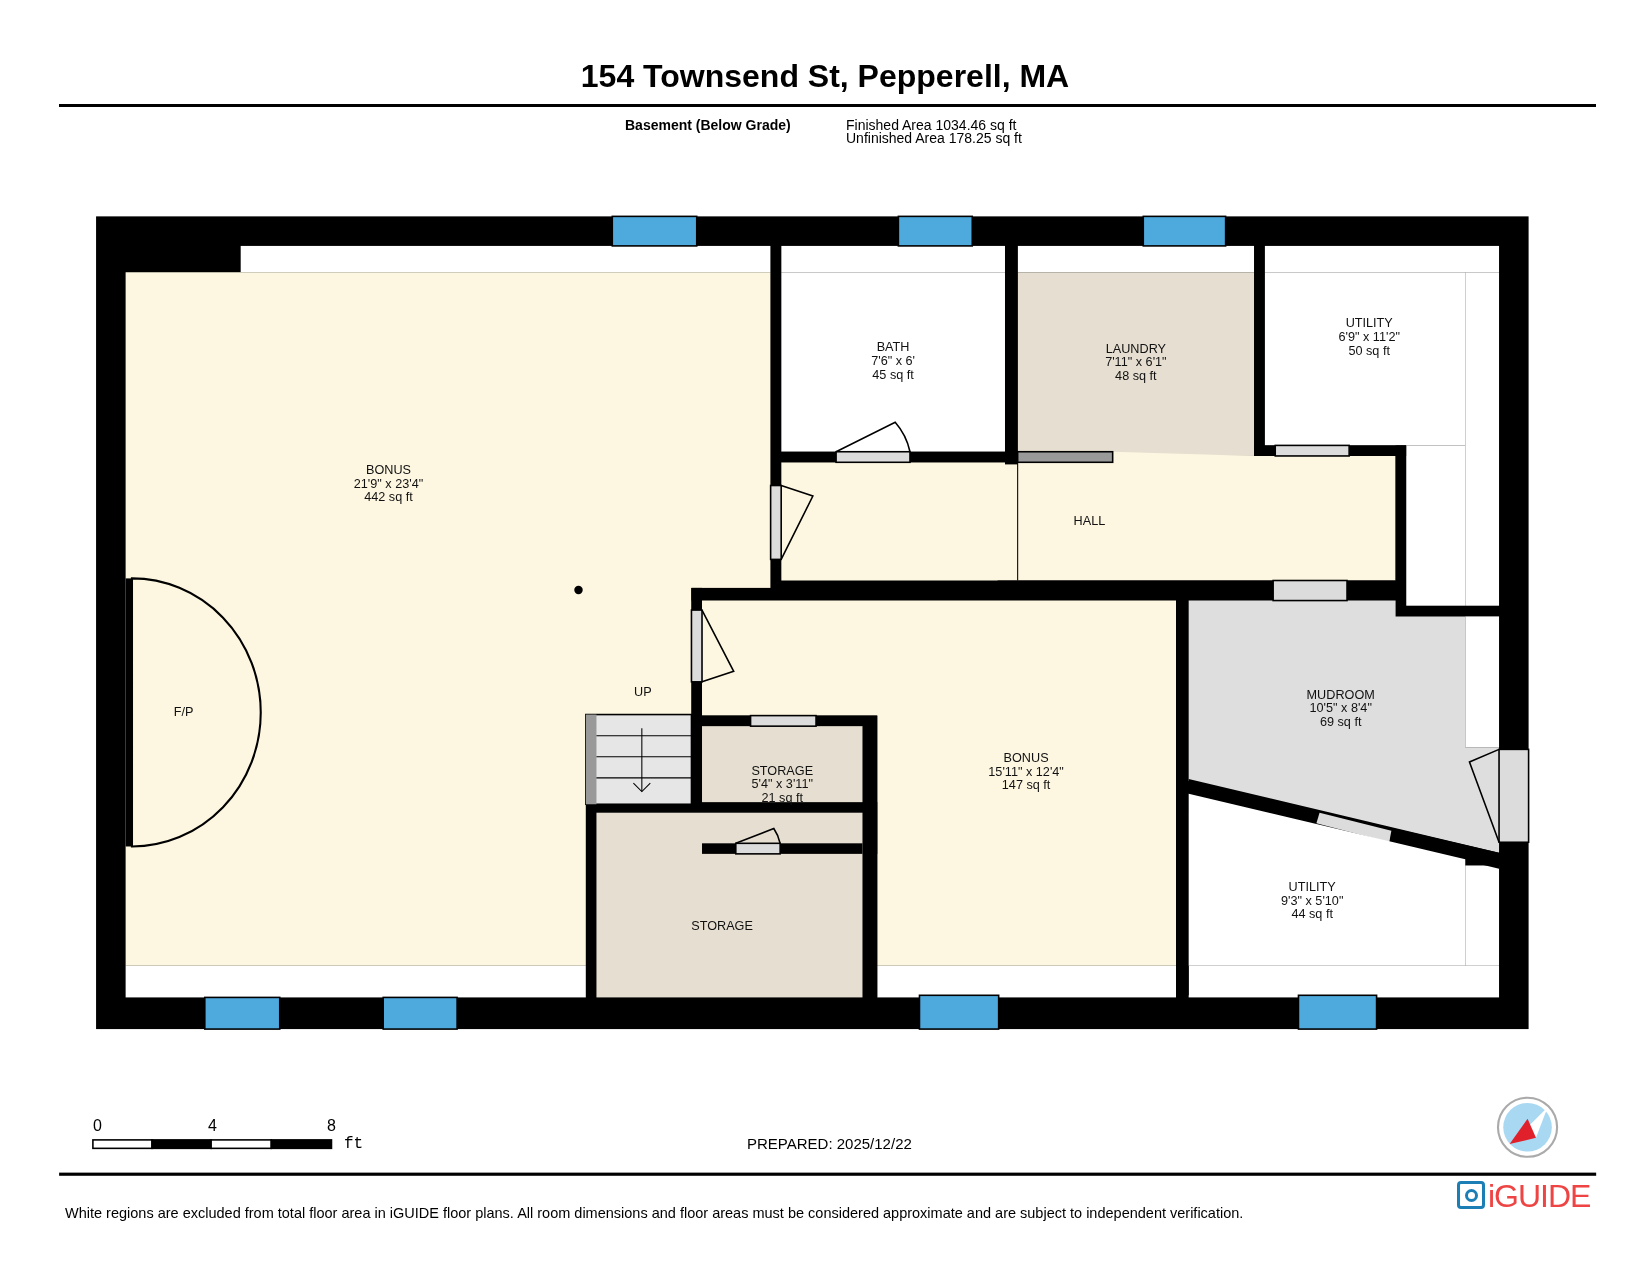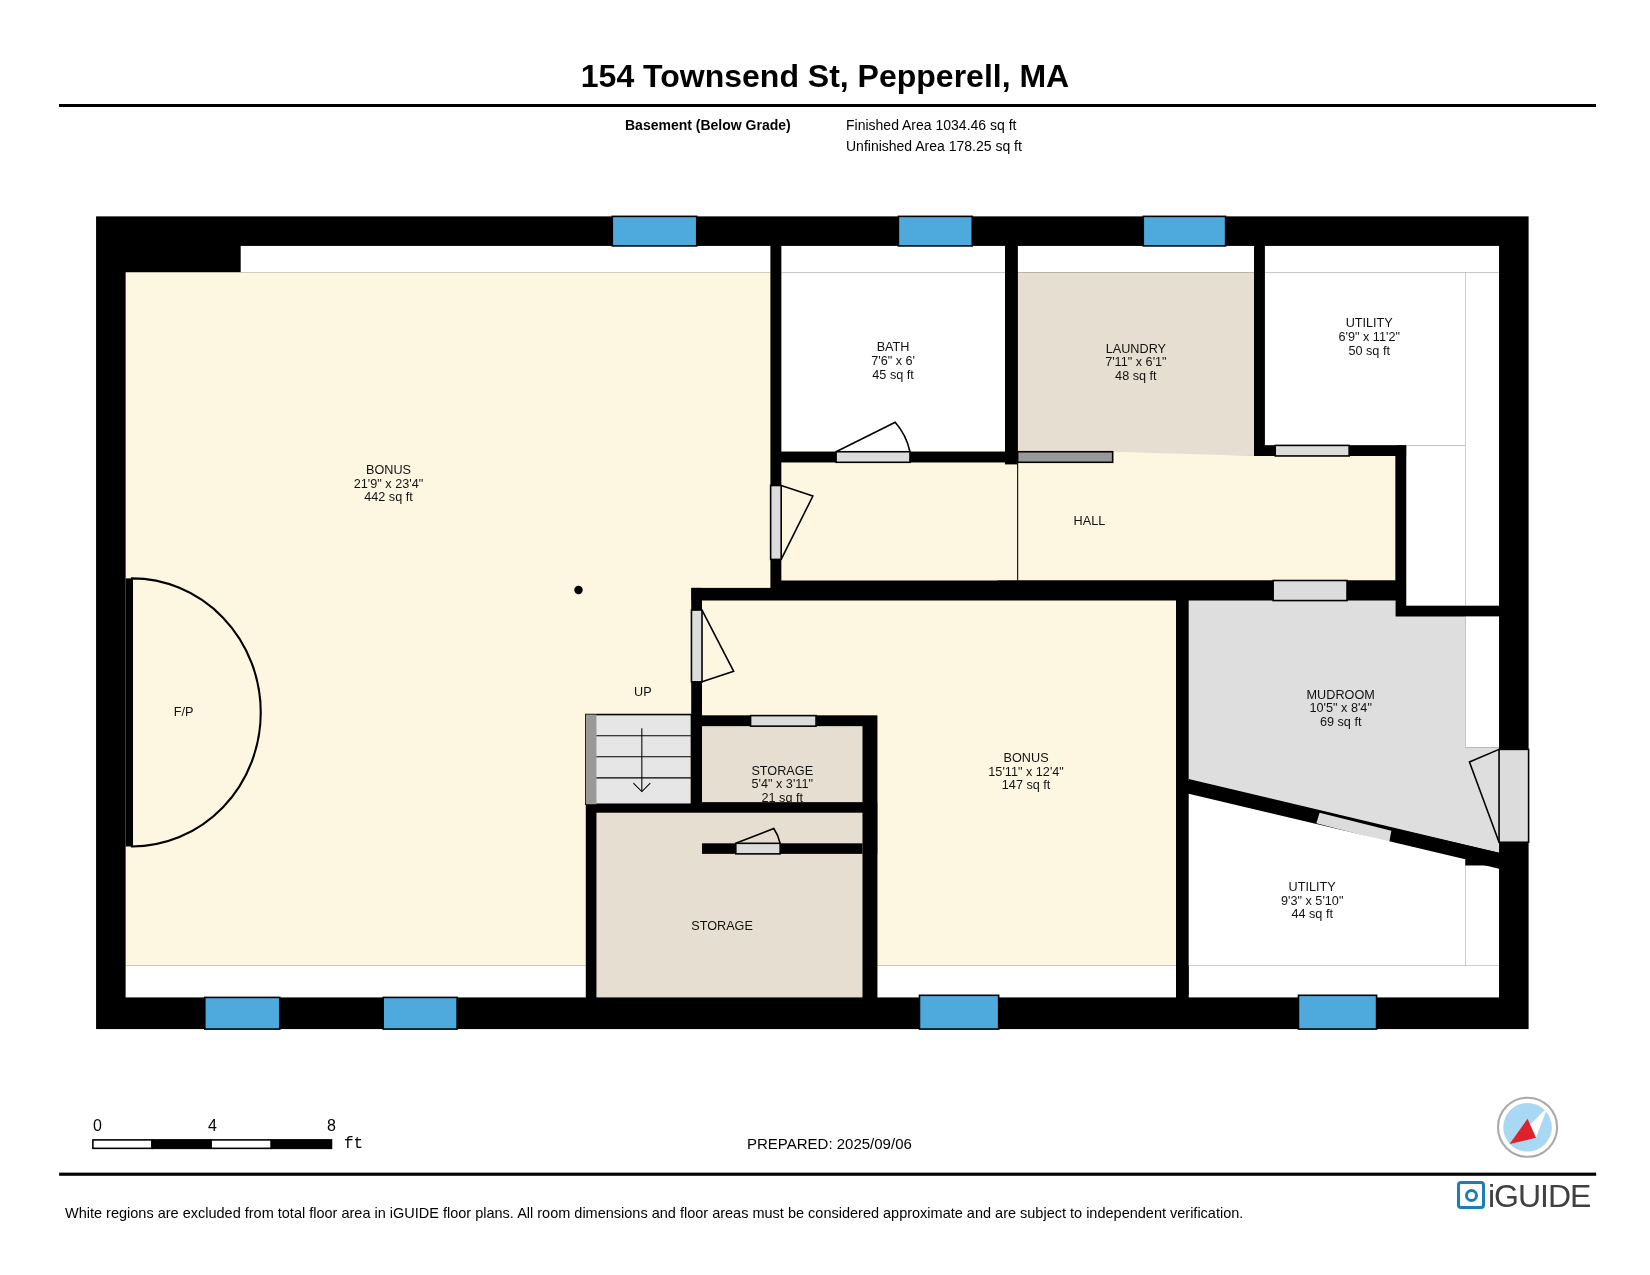--- a/index.html
+++ b/index.html
@@ -8,34 +8,34 @@
   .title { position: absolute; left: 0; width: 1650px; top: 58px; text-align: center;
            font-size: 32px; font-weight: bold; }
   .rule { position: absolute; left: 59px; width: 1537px; background: #000; }
   .hdr-label { position: absolute; font-size: 14px; }
   .hdr-bold { font-weight: bold; }
   .plan { position: absolute; left: 0; top: 0; width: 1650px; height: 1275px; }
   .room-label { font-family: "Liberation Sans", sans-serif; font-size: 12px; fill: #111; text-anchor: middle; }
   .scale-num { position: absolute; font-size: 16px; }
   .prepared { position: absolute; font-size: 15px; }
   .disclaimer { position: absolute; font-size: 14.5px; }
-  .logo { position: absolute; font-size: 32px; color: #404040; font-weight: normal; letter-spacing: -1px; }
+  .logo { position: absolute; font-size: 32px; color: #ef4444; font-weight: normal; letter-spacing: -1px; }
   .logo-box { display: inline-block; width: 22px; height: 22px; border: 3px solid #1b7fb5; border-radius: 4px;
               vertical-align: -2px; margin-right: 3px; position: relative; }
   .logo-box::after { content: ""; position: absolute; left: 5px; top: 5px; width: 7px; height: 7px;
                      border: 3px solid #1b7fb5; border-radius: 50%; }
 </style>
 </head>
 <body>
 
 <div class="title">154 Townsend St, Pepperell, MA</div>
 <div class="rule" style="top:104px;height:3px;"></div>
 <div class="hdr-label hdr-bold" style="left:625px;top:117px;">Basement (Below Grade)</div>
 <div class="hdr-label" style="left:846px;top:117px;text-align:right;">Finished Area 1034.46 sq ft</div>
-<div class="hdr-label" style="left:846px;top:138px;">Unfinished Area 178.25 sq ft</div>
+<div class="hdr-label" style="left:846px;top:130px;">Unfinished Area 178.25 sq ft</div>
 
 <svg class="plan" viewBox="0 0 1563 1208" preserveAspectRatio="none" xmlns="http://www.w3.org/2000/svg">
 
   <rect x="91" y="205" width="1357" height="770" fill="#000"></rect>
 
   <rect x="228" y="233" width="502" height="25" fill="#fff"></rect>
   <rect x="740" y="233" width="212" height="25" fill="#fff"></rect>
   <rect x="964" y="233" width="224" height="25" fill="#fff"></rect>
   <rect x="1198" y="233" width="222" height="25" fill="#fff"></rect>
   <rect x="119" y="915" width="436" height="30" fill="#fff"></rect>
@@ -181,19 +181,19 @@
   </g>
 
   <rect x="56" y="1111" width="1456" height="3" fill="#000"></rect>
 </svg>
 
 <div class="scale-num" style="left:93px;top:1117px;">0</div>
 <div class="scale-num" style="left:208px;top:1117px;">4</div>
 <div class="scale-num" style="left:327px;top:1117px;">8</div>
 <div class="scale-num" style="left:344px;top:1135px;font-family:Liberation Mono, monospace;">ft</div>
 
-<div class="prepared" style="left:747px;top:1135px;">PREPARED: 2025/09/06</div>
+<div class="prepared" style="left:747px;top:1135px;">PREPARED: 2025/12/22</div>
 
 <div class="disclaimer" style="left:65px;top:1189px;margin-top:16px;">White regions are excluded from total floor area in iGUIDE floor plans. All room dimensions and floor areas must be considered approximate and are subject to independent verification.</div>
 
 <div class="logo" style="left:1457px;top:1178px;">
   <span class="logo-box"></span><span>iGUIDE</span>
 </div>
 
 </body></html>

